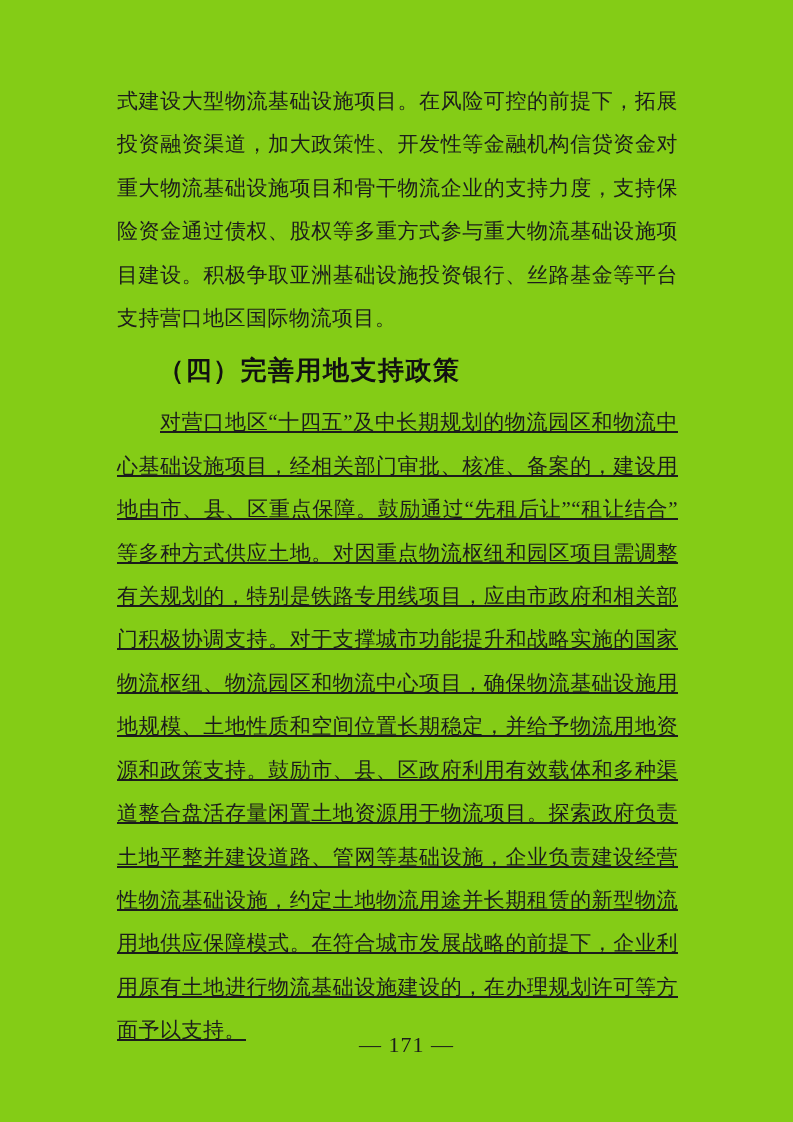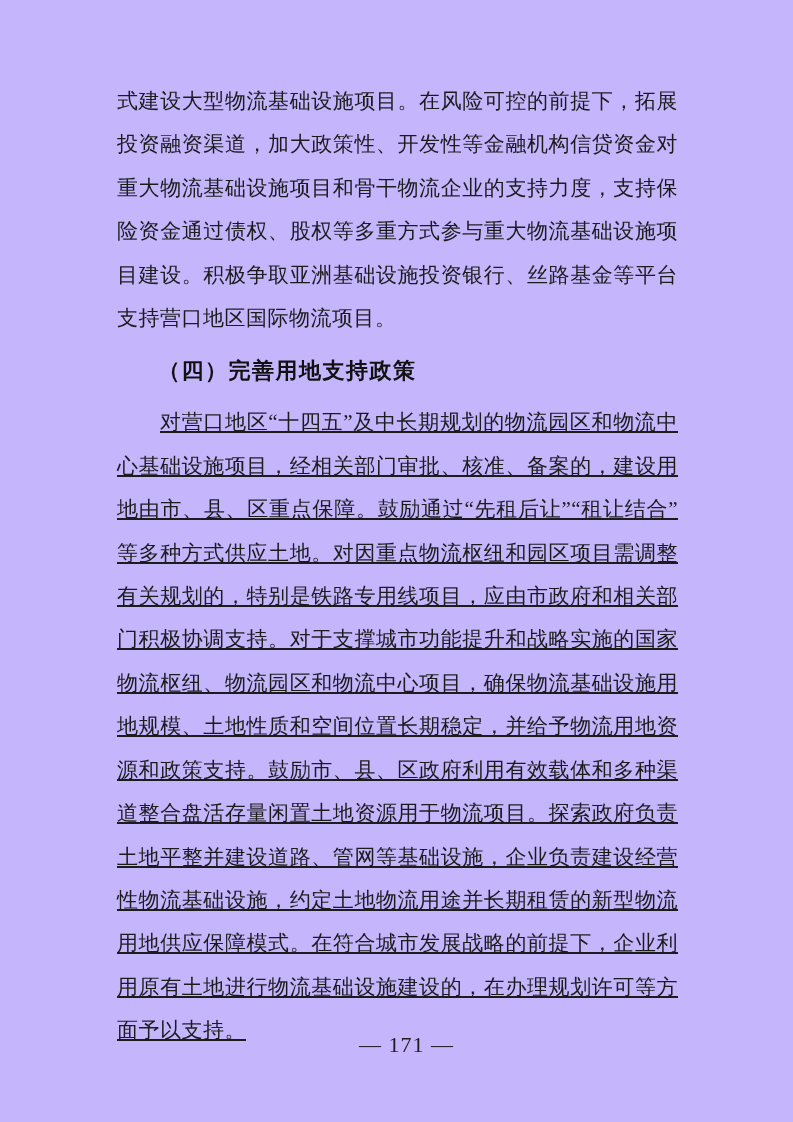--- a/index.html
+++ b/index.html
@@ -6,21 +6,21 @@
   html, body {
     margin: 0;
     padding: 0;
     background: #e8e8e8;
   }
   .page {
     position: relative;
     width: 793px;
     height: 1122px;
     margin: 0 auto;
-    background: #c4b5fd;
+    background: #84cc16;
     overflow: hidden;
     font-family: "Liberation Serif", "DejaVu Serif", serif;
   }
   .content {
     position: absolute;
     left: 117px;
     top: 80px;
     width: 561px;
     color: #1c1c1c;
   }
@@ -32,21 +32,21 @@
     text-align: justify;
     text-justify: inter-character;
     word-break: break-all;
   }
   .para.indent {
     text-indent: 43px;
     text-decoration: underline;
   }
   .section-heading {
     margin: 9px 0 9px 0;
-    font-size: 22px;
+    font-size: 26px;
     line-height: 43px;
     font-weight: bold;
     text-indent: 41px;
     letter-spacing: 1.5px;
     color: #111111;
   }
   .footer {
     position: absolute;
     top: 1032px;
     left: 10px;

